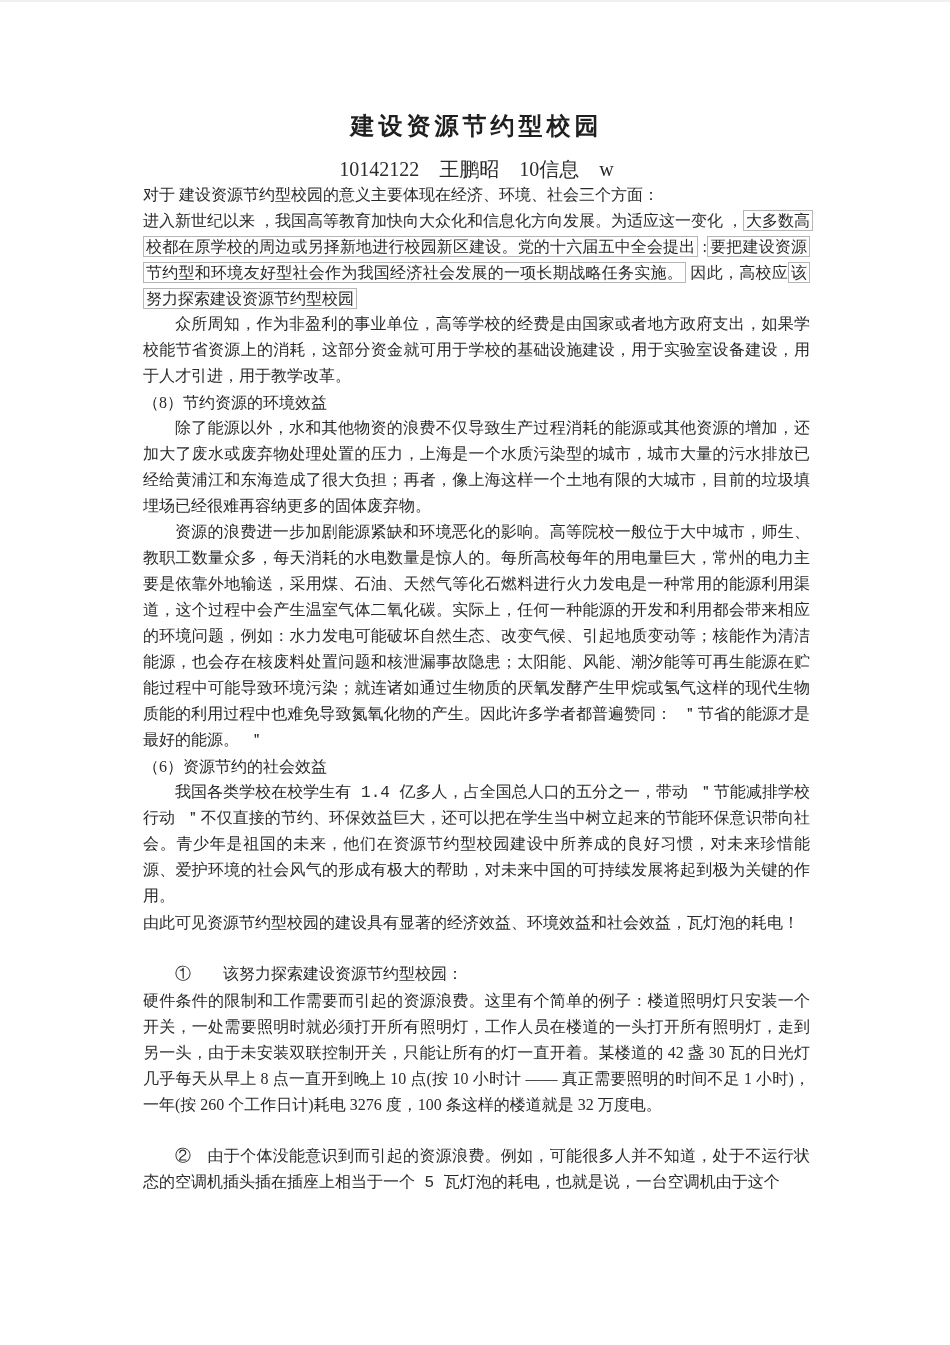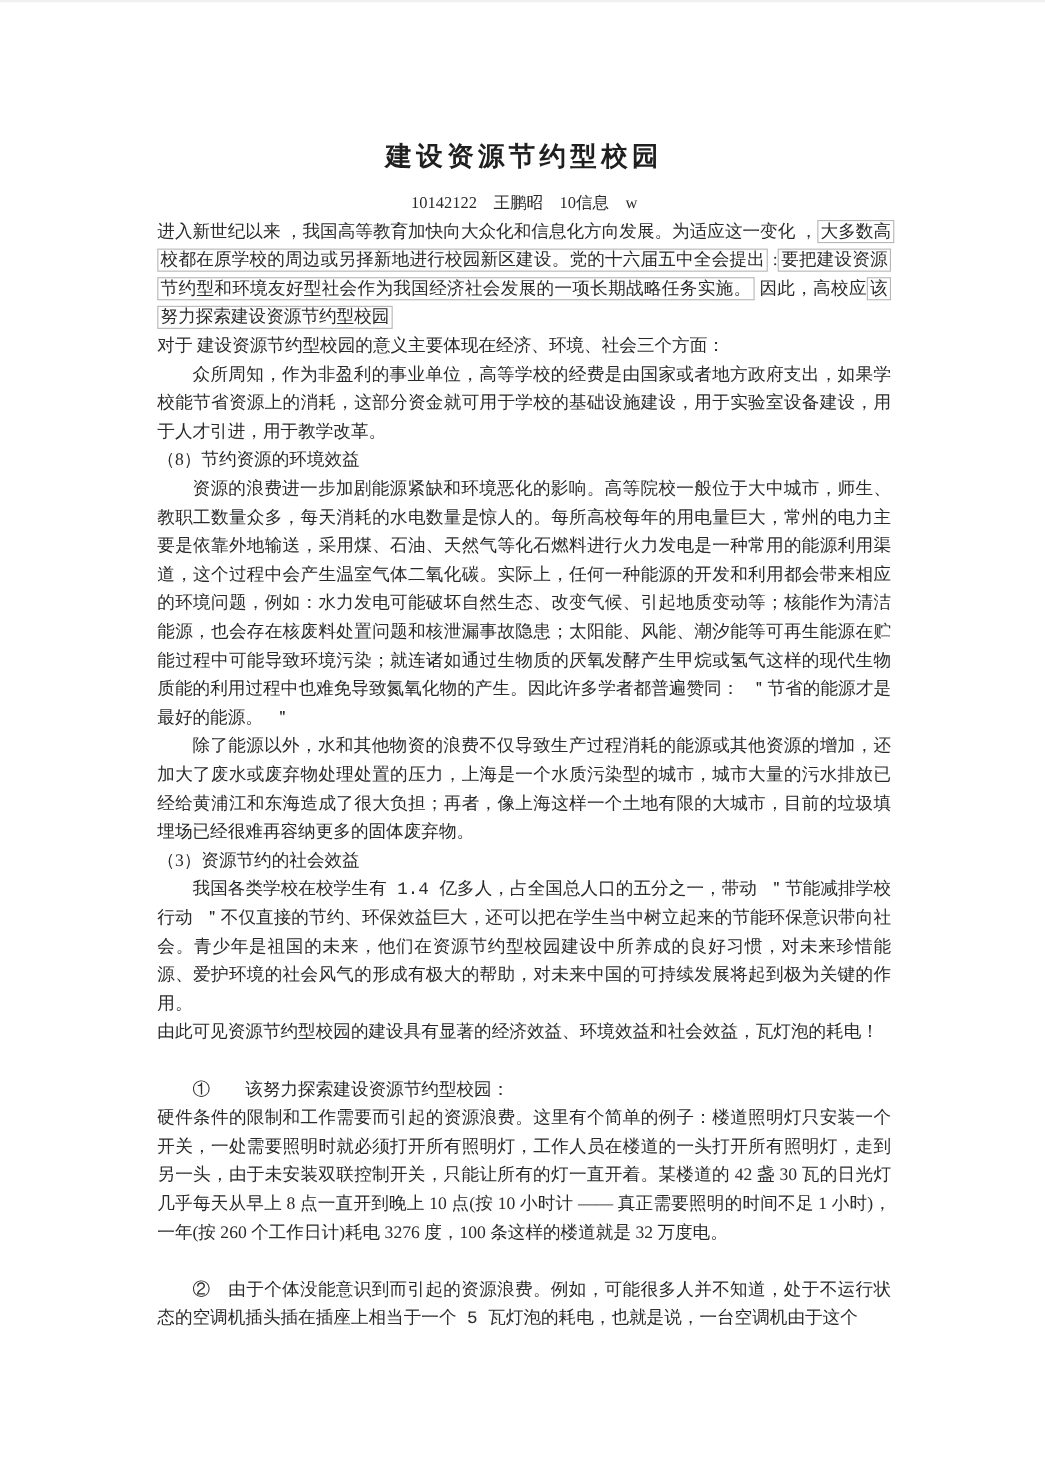--- a/index.html
+++ b/index.html
@@ -13,33 +13,32 @@
     width: 950px;
     min-height: 1345px;
     background: #ffffff;
     border-top: 2px solid #f0f0f0;
     font-family: "Liberation Serif", "DejaVu Serif", serif;
     color: #262626;
     overflow: hidden;
   }
   .content {
     padding: 108px 140px 30px 143px;
-    margin-top: 16px;
   }
   .doc-title {
     margin: 0 0 14px 0;
     font-size: 24px;
     font-weight: bold;
     letter-spacing: 4px;
     text-align: center;
     color: #1f1f1f;
   }
   .byline {
     margin: 0;
-    font-size: 15px;
+    font-size: 20px;
     line-height: 26px;
     text-align: center;
     color: #2a2a2a;
   }
   .par {
     margin: 0;
     font-size: 16px;
     line-height: 26px;
     text-align: justify;
     color: #2a2a2a;
@@ -57,34 +56,34 @@
 </head>
 <body>
 
 <div class="page">
   <div class="content">
 
     <h1 class="doc-title">建设资源节约型校园</h1>
 
     <p class="byline">10142122　王鹏昭　10信息　w</p>
 
+    <p class="par">对于 建设资源节约型校园的意义主要体现在经济、环境、社会三个方面：</p>
+
     <p class="par"><span>进入新世纪以来 ，我国高等教育加快向大众化和信息化方向发展。为适应这一变化 ，</span><span class="boxed">大多数高校都在原学校的周边或另择新地进行校园新区建设。党的十六届五中全会提出</span><span> :</span><span class="boxed">要把建设资源节约型和环境友好型社会作为我国经济社会发展的一项长期战略任务实施。</span><span> 因此，高校应</span><span class="boxed">该努力探索建设资源节约型校园</span></p>
-
-    <p class="par">对于 建设资源节约型校园的意义主要体现在经济、环境、社会三个方面：</p>
 
 
     <p class="par indent">众所周知，作为非盈利的事业单位，高等学校的经费是由国家或者地方政府支出，如果学校能节省资源上的消耗，这部分资金就可用于学校的基础设施建设，用于实验室设备建设，用于人才引进，用于教学改革。</p>
 
     <p class="par">（8）节约资源的环境效益</p>
 
+    <p class="par indent">除了能源以外，水和其他物资的浪费不仅导致生产过程消耗的能源或其他资源的增加，还加大了废水或废弃物处理处置的压力，上海是一个水质污染型的城市，城市大量的污水排放已经给黄浦江和东海造成了很大负担；再者，像上海这样一个土地有限的大城市，目前的垃圾填埋场已经很难再容纳更多的固体废弃物。</p>
+
     <p class="par indent">资源的浪费进一步加剧能源紧缺和环境恶化的影响。高等院校一般位于大中城市，师生、教职工数量众多，每天消耗的水电数量是惊人的。每所高校每年的用电量巨大，常州的电力主要是依靠外地输送，采用煤、石油、天然气等化石燃料进行火力发电是一种常用的能源利用渠道，这个过程中会产生温室气体二氧化碳。实际上，任何一种能源的开发和利用都会带来相应的环境问题，例如：水力发电可能破坏自然生态、改变气候、引起地质变动等；核能作为清洁能源，也会存在核废料处置问题和核泄漏事故隐患；太阳能、风能、潮汐能等可再生能源在贮能过程中可能导致环境污染；就连诸如通过生物质的厌氧发酵产生甲烷或氢气这样的现代生物质能的利用过程中也难免导致氮氧化物的产生。因此许多学者都普遍赞同： ＂节省的能源才是最好的能源。 ＂</p>
 
-    <p class="par indent">除了能源以外，水和其他物资的浪费不仅导致生产过程消耗的能源或其他资源的增加，还加大了废水或废弃物处理处置的压力，上海是一个水质污染型的城市，城市大量的污水排放已经给黄浦江和东海造成了很大负担；再者，像上海这样一个土地有限的大城市，目前的垃圾填埋场已经很难再容纳更多的固体废弃物。</p>
-
-    <p class="par">（3）资源节约的社会效益</p>
+    <p class="par">（6）资源节约的社会效益</p>
 
     <p class="par indent">我国各类学校在校学生有 1.4 亿多人，占全国总人口的五分之一，带动 ＂节能减排学校行动 ＂不仅直接的节约、环保效益巨大，还可以把在学生当中树立起来的节能环保意识带向社会。青少年是祖国的未来，他们在资源节约型校园建设中所养成的良好习惯，对未来珍惜能源、爱护环境的社会风气的形成有极大的帮助，对未来中国的可持续发展将起到极为关键的作用。</p>
 
     <p class="par">由此可见资源节约型校园的建设具有显著的经济效益、环境效益和社会效益，瓦灯泡的耗电！</p>
 
     <p class="par indent gap-above">①　　该努力探索建设资源节约型校园：</p>
 
     <p class="par">硬件条件的限制和工作需要而引起的资源浪费。这里有个简单的例子：楼道照明灯只安装一个开关，一处需要照明时就必须打开所有照明灯，工作人员在楼道的一头打开所有照明灯，走到另一头，由于未安装双联控制开关，只能让所有的灯一直开着。某楼道的 42 盏 30 瓦的日光灯几乎每天从早上 8 点一直开到晚上 10 点(按 10 小时计 —— 真正需要照明的时间不足 1 小时)，一年(按 260 个工作日计)耗电 3276 度，100 条这样的楼道就是 32 万度电。</p>
 
     <p class="par indent gap-above">②　由于个体没能意识到而引起的资源浪费。例如，可能很多人并不知道，处于不运行状态的空调机插头插在插座上相当于一个 5 瓦灯泡的耗电，也就是说，一台空调机由于这个</p>

